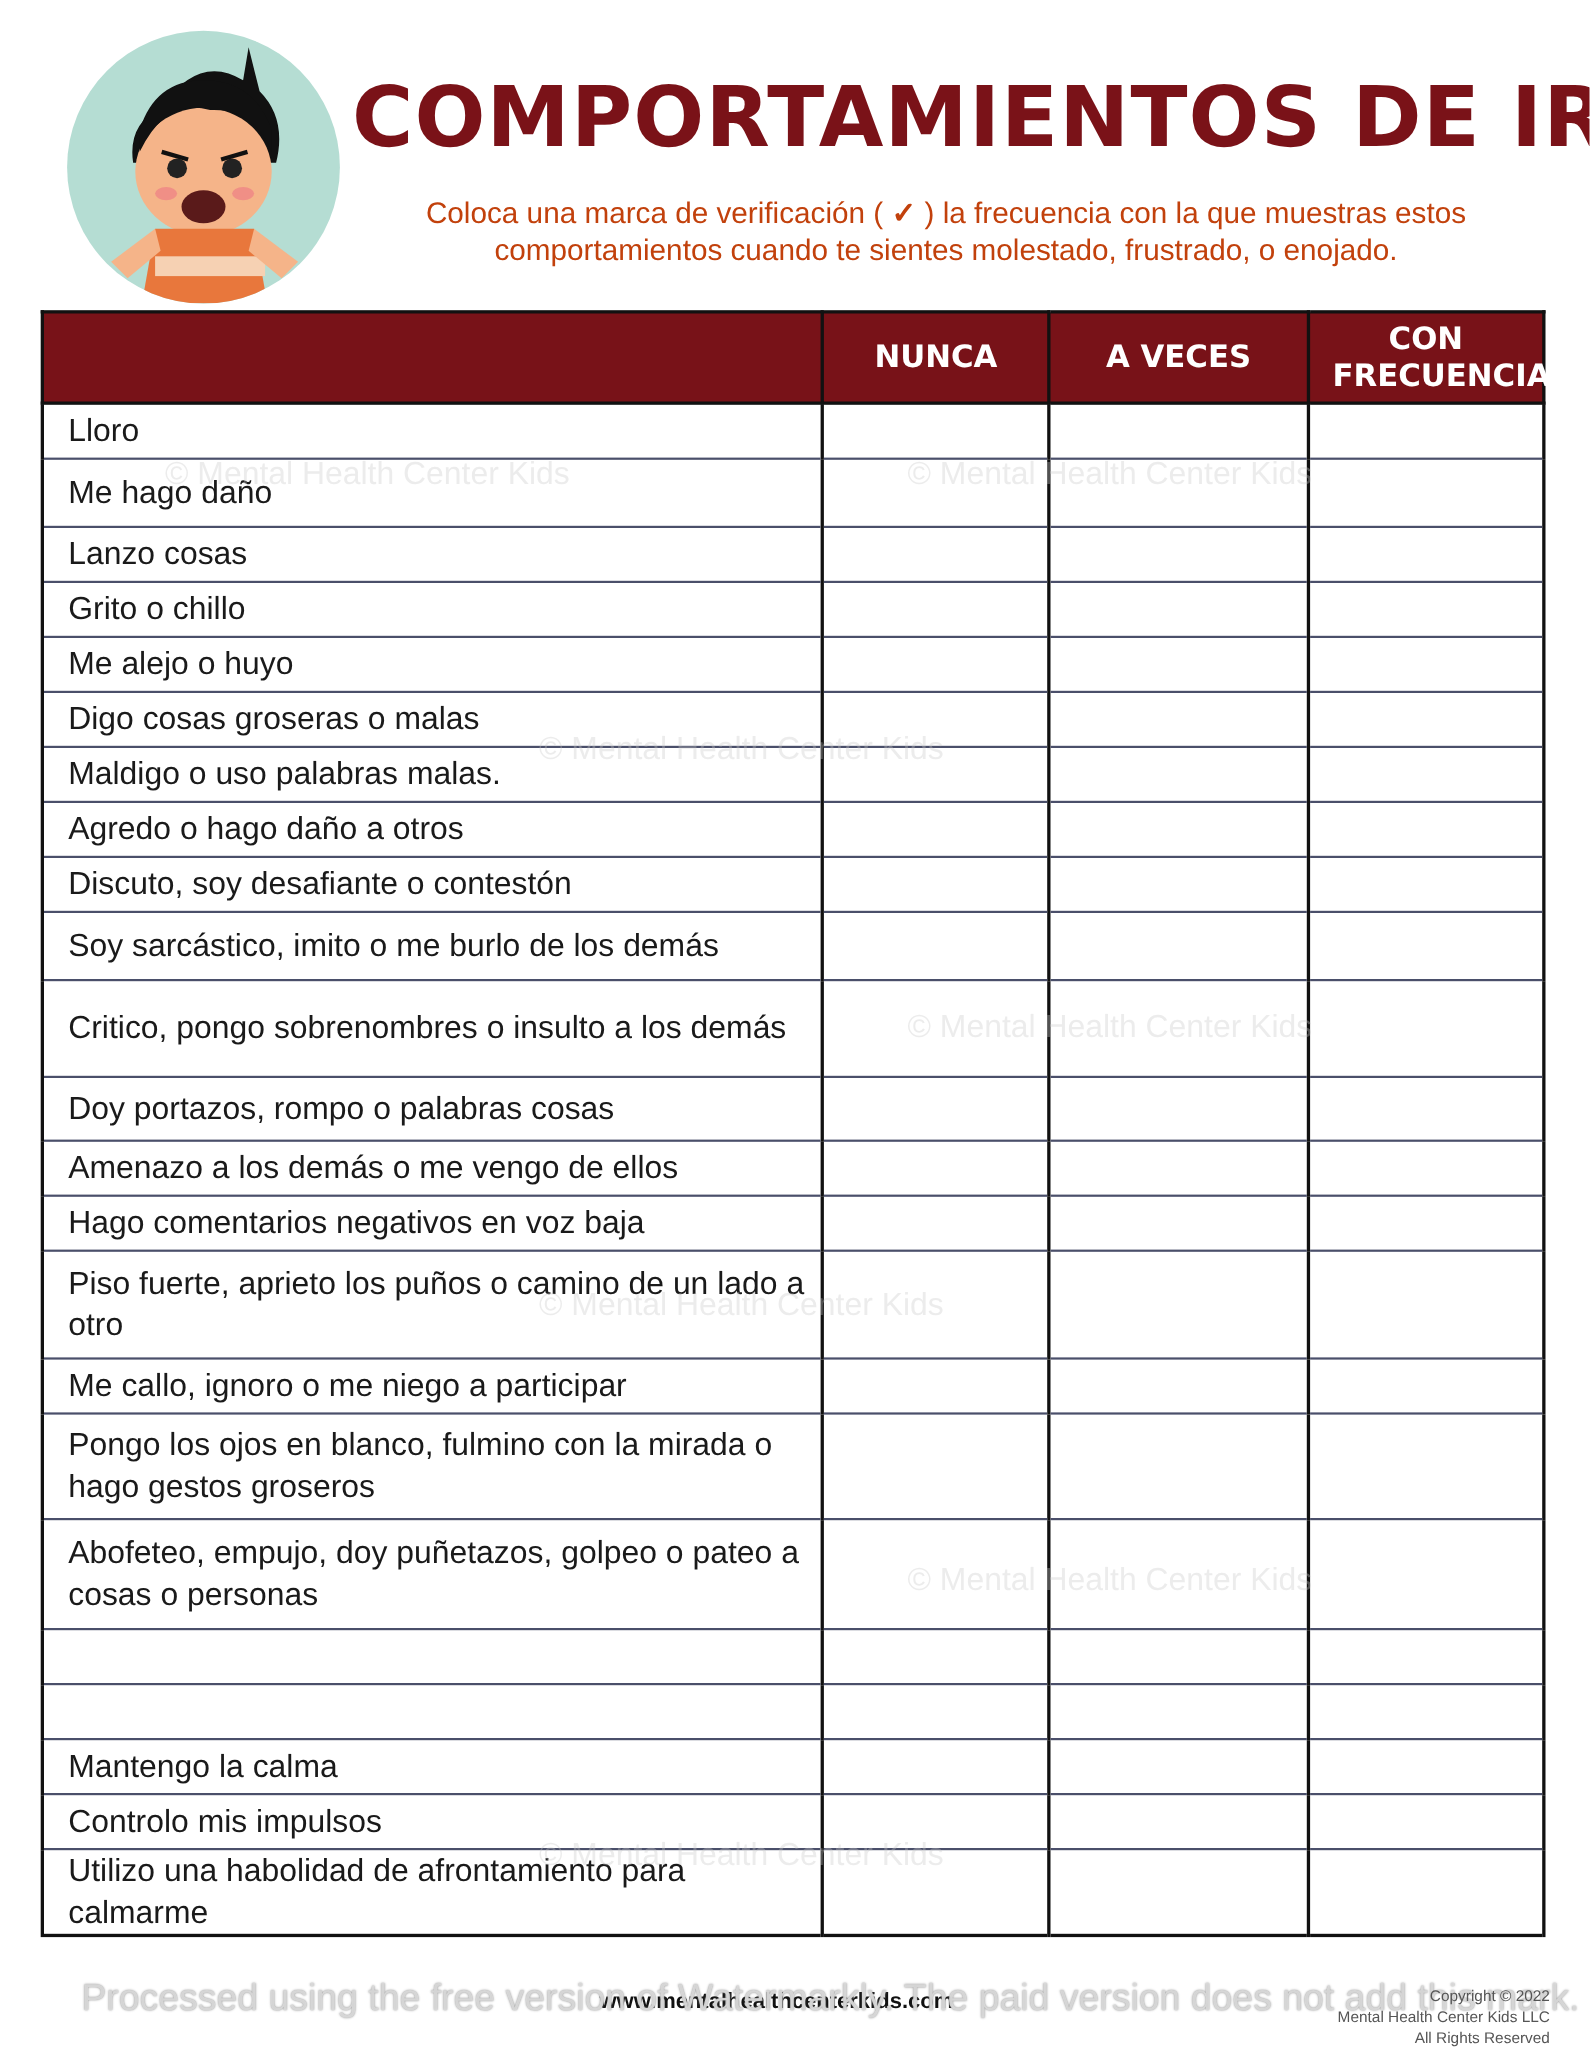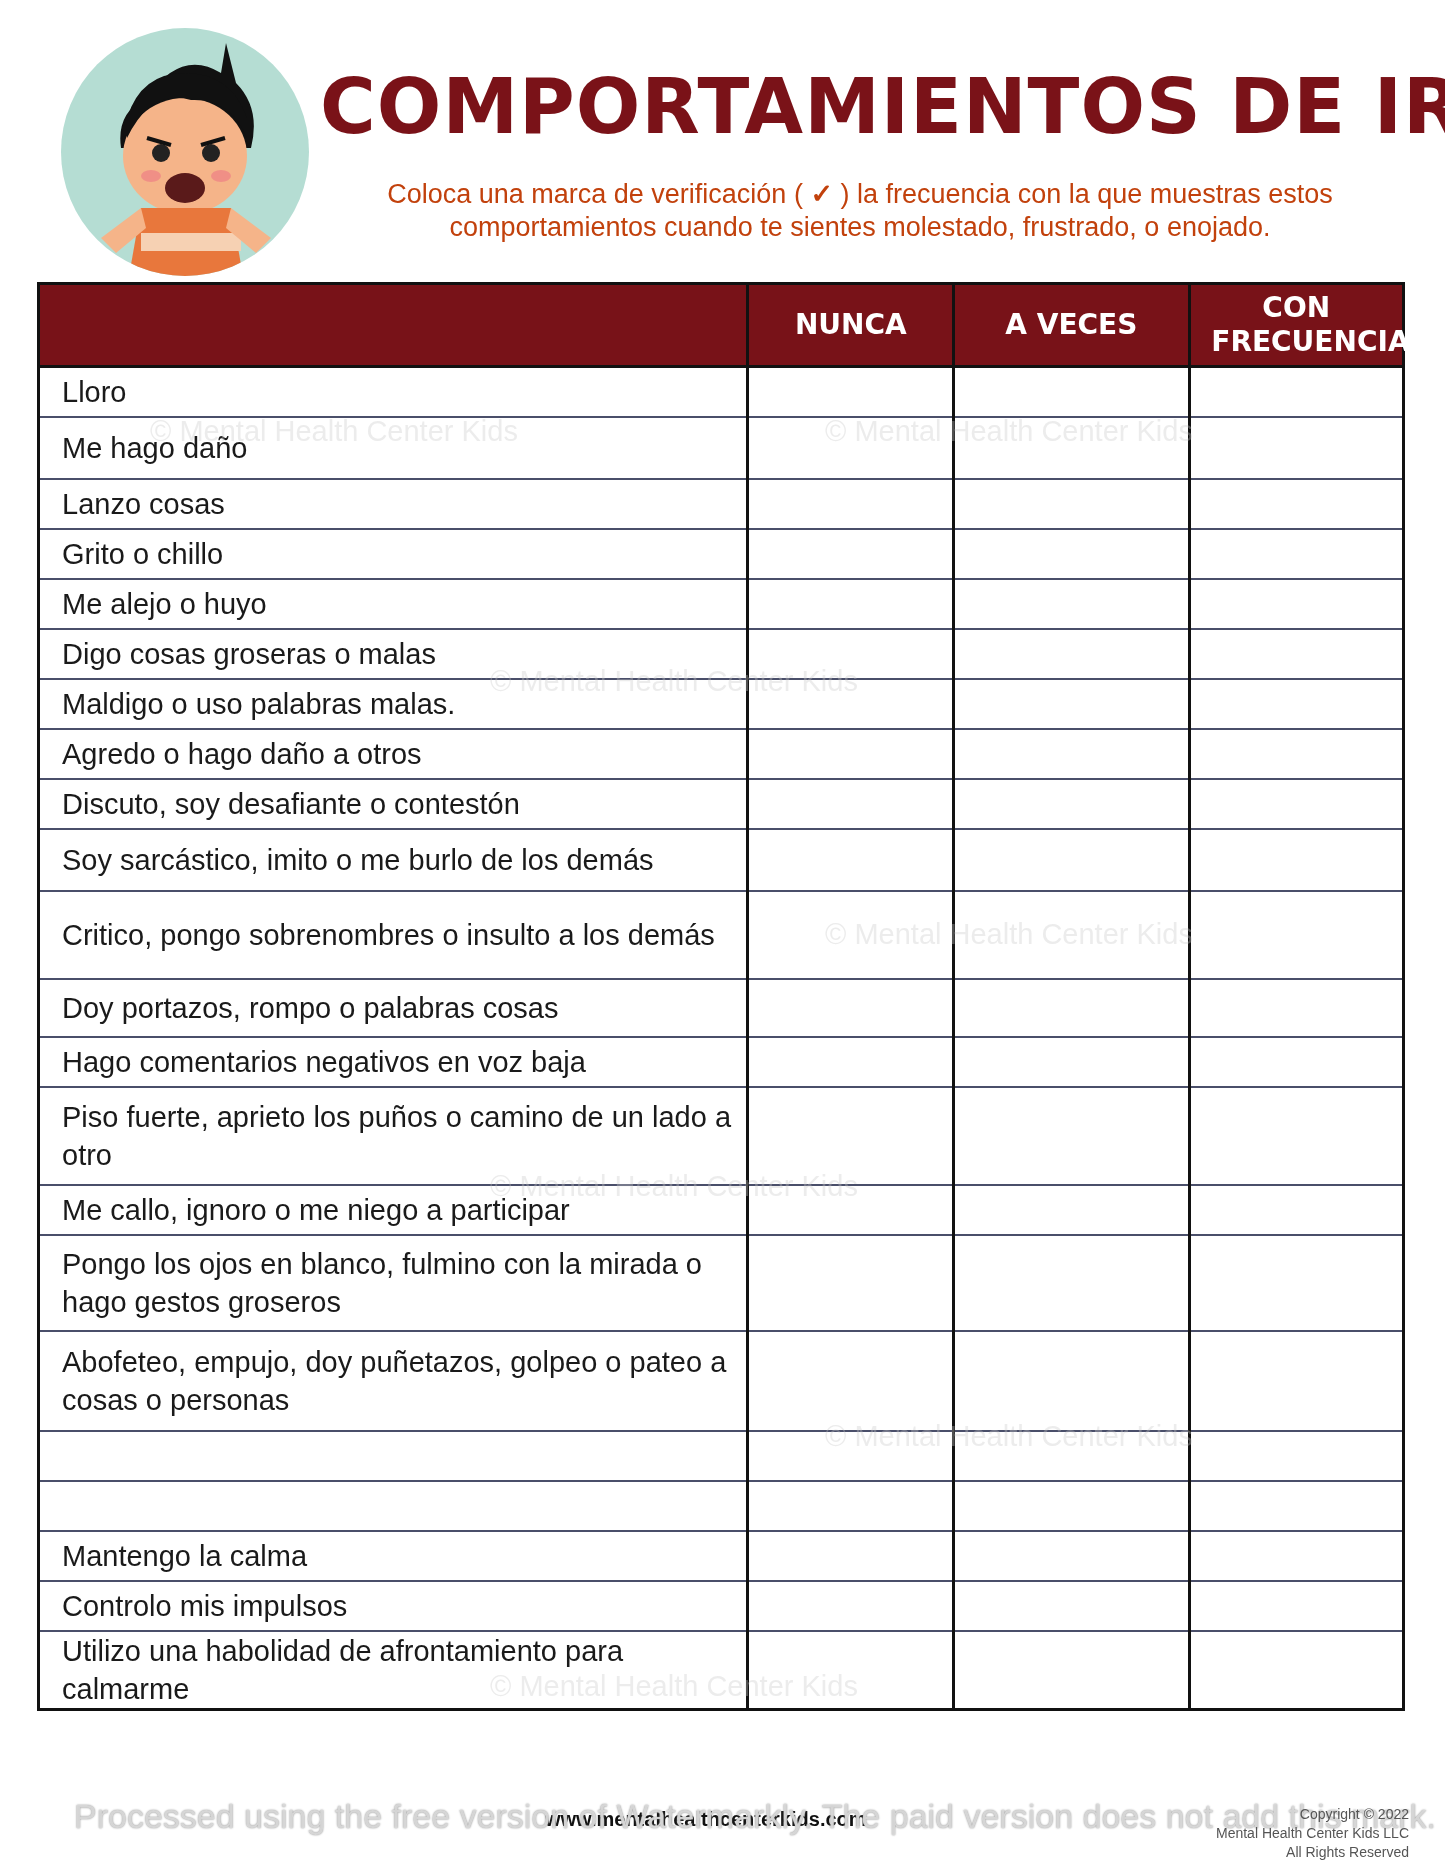--- a/index.html
+++ b/index.html
@@ -128,20 +128,26 @@
         <td class="chk"></td>
         <td class="chk"></td>
       </tr>
       <tr style="height: 58px;">
         <td>Doy portazos, rompo o palabras cosas</td>
         <td class="chk"></td>
         <td class="chk"></td>
         <td class="chk"></td>
       </tr>
       <tr style="height: 50px;">
+        <td>Amenazo a los demás o me vengo de ellos</td>
+        <td class="chk"></td>
+        <td class="chk"></td>
+        <td class="chk"></td>
+      </tr>
+      <tr style="height: 50px;">
         <td>Hago comentarios negativos en voz baja</td>
         <td class="chk"></td>
         <td class="chk"></td>
         <td class="chk"></td>
       </tr>
       <tr style="height: 98px;">
         <td>Piso fuerte, aprieto los puños o camino de un lado a otro</td>
         <td class="chk"></td>
         <td class="chk"></td>
         <td class="chk"></td>

